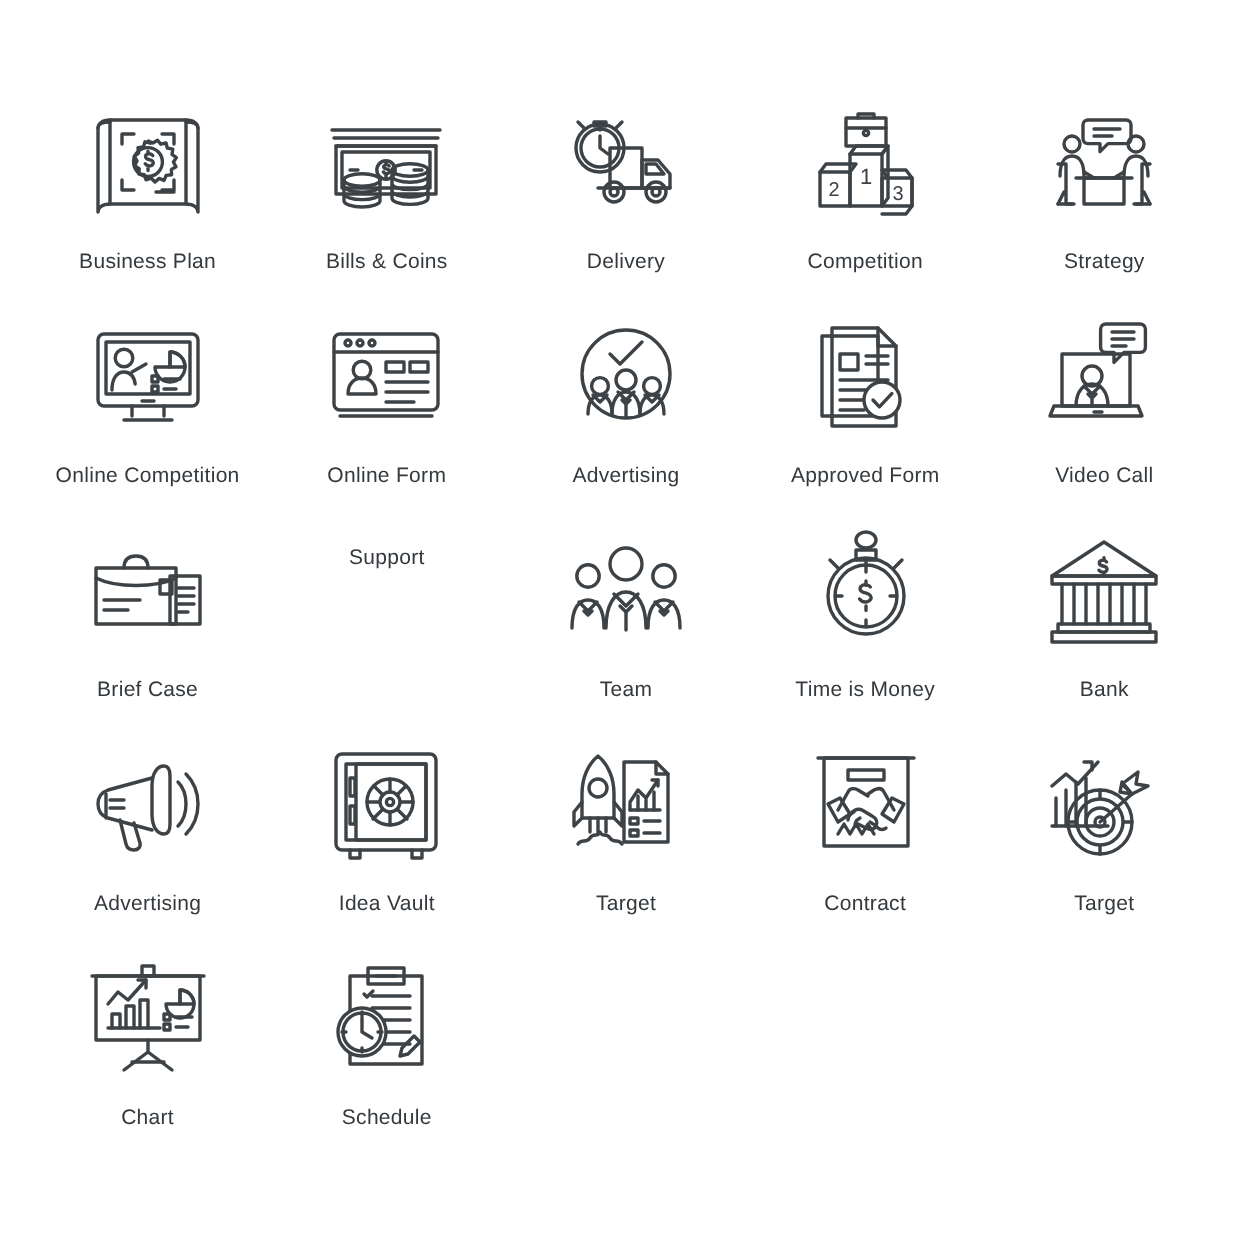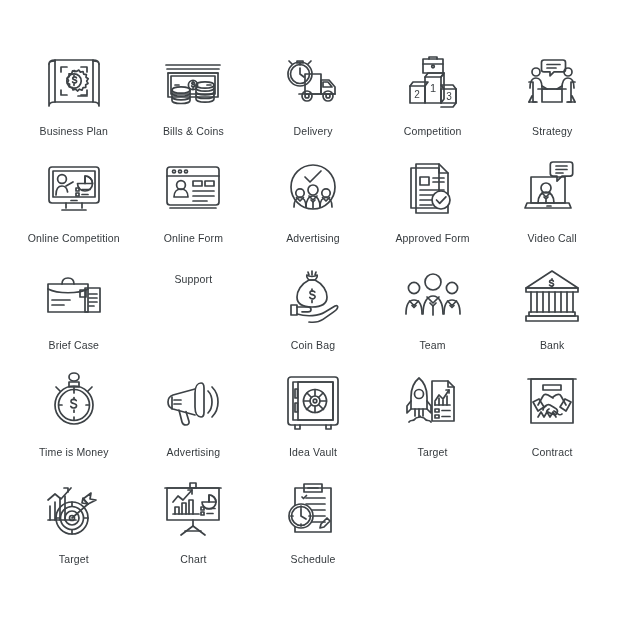--- a/index.html
+++ b/index.html
@@ -287,34 +287,20 @@
           <path d="M51 32 h8 M51 36 h8 M51 40 h8 M51 44 h5"></path>
         </svg>
       </div>
       <div class="icon-label">Brief Case</div>
     </div>
 
     <div class="icon-cell">
       <div class="icon-label">Support</div>
     </div>
 
-    <div class="icon-cell">
-      <div class="icon-art">
-        <svg viewBox="0 0 72 66">
-          <path d="M30 13 c2 2 8 2 10 0 c1 2 -1 4 -2 5 h-6 c-1-1 -3-3 -2-5 z"></path>
-          <path d="M31 10 l1 3 M35 9 v4 M39 10 l-1 3"></path>
-          <path d="M32 18 c-8 4 -12 11 -12 17 c0 6 5 10 15 10 c10 0 15-4 15-10 c0-6 -4-13 -12-17 z"></path>
-          <path d="M37.8 30 c-0.8-1 -2.4-1.4 -3.7-0.9 c-1.3 0.5 -1.5 2.1 -0.4 2.9 c1.2 0.8 3.3 0.7 4.1 1.9 c0.8 1.2 -0.1 2.6 -1.6 2.9 c-1.5 0.3 -2.8-0.4 -3.4-1.3 M35 27.2 v2 M35 38.5 v2"></path>
-          <path d="M14 43 h6 v10 h-6 z"></path>
-          <path d="M20 45 h11 c2 0 3 1 3 2.4 c0 1.4 -1 2.4 -3 2.4 h-6"></path>
-          <path d="M20 52 c10 3 22 2 28-2 l10-6 c2-1 3 0 2.6 1.6 c-0.4 1.6 -2.6 3.4 -4.6 4.8 l-10 7 c-4 2.8 -8 3.4 -14 2.6"></path>
-        </svg>
-      </div>
-      <div class="icon-label">Coin Bag</div>
-    </div>
 
     <div class="icon-cell">
       <div class="icon-art">
         <svg viewBox="0 0 72 66">
           <circle cx="36" cy="20" r="8"></circle>
           <path d="M26 52 c0-12 4.5-18 10-18 c5.5 0 10 6 10 18"></path>
           <path d="M30 35 l6 6 l6-6"></path>
           <path d="M33 41 l3 3 l3-3"></path>
           <path d="M36 44 v9"></path>
           <circle cx="17" cy="26" r="5.6"></circle>
@@ -326,45 +312,45 @@
           <path d="M50.5 39 l4.5 4.5 l4.5-4.5"></path>
           <path d="M53 43.5 l2 2 l2-2"></path>
         </svg>
       </div>
       <div class="icon-label">Team</div>
     </div>
 
     <div class="icon-cell">
       <div class="icon-art">
         <svg viewBox="0 0 72 66">
-          <path d="M36 9 l26 17 h-52 z"></path>
-          <path d="M10 26 h52 v4 h-52 z"></path>
-          <path d="M37.3 19 c-0.6-0.8 -1.8-1.1 -2.8-0.7 c-1 0.4 -1.2 1.6 -0.3 2.2 c0.9 0.6 2.5 0.5 3.1 1.4 c0.6 0.9 -0.1 2 -1.2 2.2 c-1.1 0.2 -2.1-0.3 -2.6-1 M36 16.8 v1.4 M36 24.7 v1.4"></path>
-          <path d="M15 30 v20 M21 30 v20 M27 30 v20 M33 30 v20 M39 30 v20 M45 30 v20 M51 30 v20 M57 30 v20"></path>
-          <path d="M13 50 h46 v4 h-46 z"></path>
-          <path d="M10 54 h52 v5 h-52 z"></path>
-        </svg>
-      </div>
-      <div class="icon-label">Bank</div>
-    </div>
-
-    <div class="icon-cell">
-      <div class="icon-art">
-        <svg viewBox="0 0 72 66">
           <circle cx="36" cy="36" r="19"></circle>
           <circle cx="36" cy="36" r="15.5"></circle>
           <path d="M36 21 v3 M36 48 v3 M21 36 h3 M48 36 h3"></path>
           <path d="M38.2 31.5 c-0.9-1.1 -2.6-1.5 -4-0.9 c-1.4 0.6 -1.6 2.3 -0.4 3.1 c1.3 0.9 3.5 0.8 4.4 2.1 c0.9 1.3 -0.1 2.8 -1.7 3.1 c-1.6 0.3 -3-0.4 -3.7-1.4 M36 28.5 v2.2 M36 41 v2.2"></path>
           <path d="M31 13 h10 v5 h-10 z"></path>
           <path d="M36 12 a5 4 0 0 1 0 -8 a5 4 0 0 1 0 8"></path>
           <path d="M36 18 v3"></path>
           <path d="M50 22 l4-4 M22 22 l-4-4"></path>
         </svg>
       </div>
       <div class="icon-label">Time is Money</div>
+    </div>
+
+    <div class="icon-cell">
+      <div class="icon-art">
+        <svg viewBox="0 0 72 66">
+          <path d="M36 9 l26 17 h-52 z"></path>
+          <path d="M10 26 h52 v4 h-52 z"></path>
+          <path d="M37.3 19 c-0.6-0.8 -1.8-1.1 -2.8-0.7 c-1 0.4 -1.2 1.6 -0.3 2.2 c0.9 0.6 2.5 0.5 3.1 1.4 c0.6 0.9 -0.1 2 -1.2 2.2 c-1.1 0.2 -2.1-0.3 -2.6-1 M36 16.8 v1.4 M36 24.7 v1.4"></path>
+          <path d="M15 30 v20 M21 30 v20 M27 30 v20 M33 30 v20 M39 30 v20 M45 30 v20 M51 30 v20 M57 30 v20"></path>
+          <path d="M13 50 h46 v4 h-46 z"></path>
+          <path d="M10 54 h52 v5 h-52 z"></path>
+        </svg>
+      </div>
+      <div class="icon-label">Bank</div>
     </div>
 
     <div class="icon-cell">
       <div class="icon-art">
         <svg viewBox="0 0 72 66">
           <path d="M44 14 c-3 0 -6 3 -6 10 v14 c0 7 3 10 6 10 c2 0 3-2 3-5 v-24 c0-3 -1-5 -3-5 z"></path>
           <path d="M38 20 l-22 6 c-3 1 -5 3 -5 7 c0 4 2 6 5 7 l22 6"></path>
           <path d="M15 28 v12"></path>
           <path d="M17 31 h7 M17 35 h7"></path>
           <path d="M22 41 l3 12 c0.5 2 2 3 4 3 c2 0 3.5-1.5 3-3.5 l-3-10"></path>

